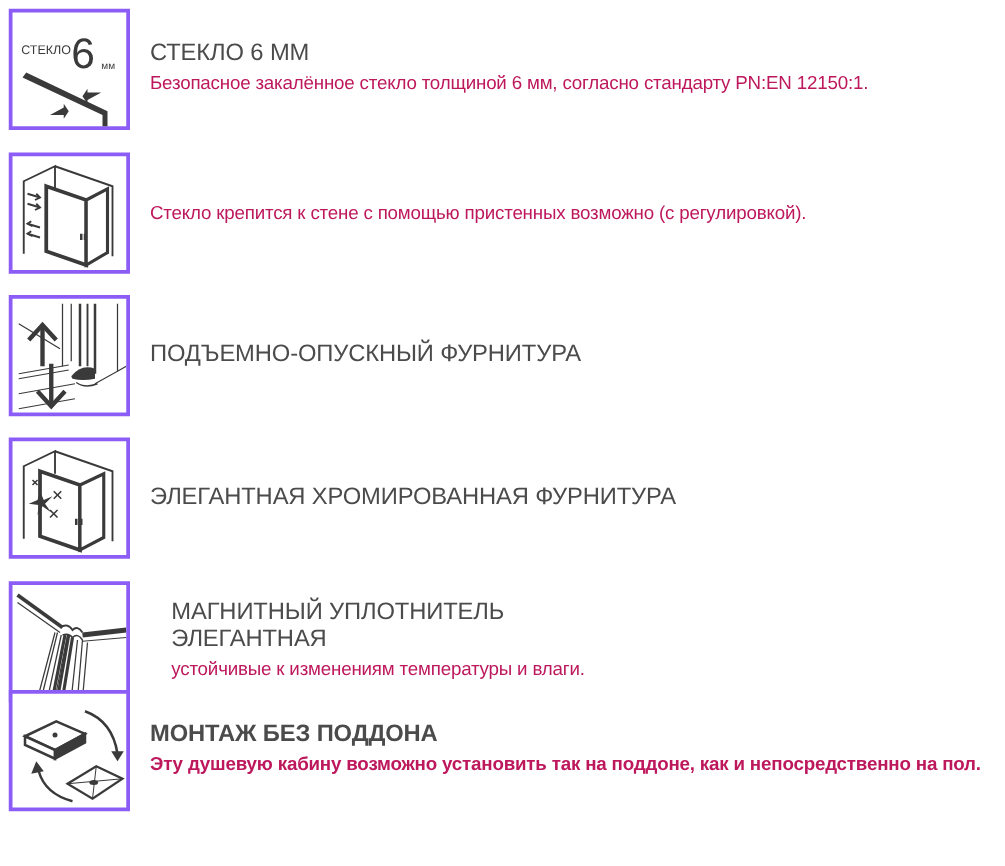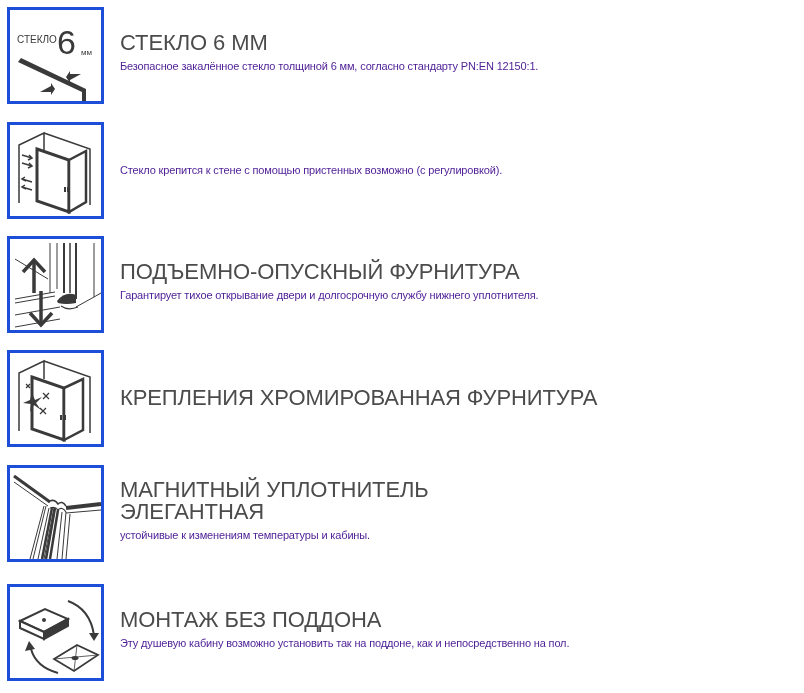--- a/index.html
+++ b/index.html
@@ -6,33 +6,33 @@
   body {
     width: 804px; height: 693px; position: relative; overflow: hidden;
     font-family: "Liberation Sans", "DejaVu Sans", sans-serif;
     color: #4a4a4a;
   }
   .feature {
     position: absolute; left: 7px; width: 797px; height: 96px;
   }
   .icon-box {
     position: absolute; left: 0; top: 0; width: 91px; height: 91px;
-    border: 3px solid #1d4ed8; box-sizing: content-box; background: #fff;
+    border: 3px solid #8b5cf6; box-sizing: content-box; background: #fff;
   }
   .icon-box svg { position: absolute; left: 0; top: 0; width: 91px; height: 91px; }
   .text {
     position: absolute; left: 113px; right: 0; top: 0; height: 96px;
     display: flex; flex-direction: column; justify-content: center;
   }
   .title {
-    font-size: 22px; line-height: 22px; color: #4b4b4b; letter-spacing: -0.1px;
+    font-size: 19px; line-height: 22px; color: #4b4b4b; letter-spacing: -0.1px;
     white-space: nowrap;
   }
   .desc {
-    font-size: 11px; line-height: 25px; color: #4c1d95; letter-spacing: -0.15px;
+    font-size: 15px; line-height: 25px; color: #be185d; letter-spacing: -0.15px;
   }
   .desc.nowrap { white-space: nowrap; }
   .f6 .desc { width: 690px; }
 </style>
 </head>
 <body>
 
 <div class="feature f1" style="top:7px;">
   <div class="icon-box">
     <svg viewBox="0 0 91 91">
@@ -94,21 +94,20 @@
       <polyline points="84,4 84,58 66,68" stroke-width="1"></polyline>
       <line x1="84" y1="58" x2="91" y2="54" stroke-width="1"></line>
       <line x1="24" y1="22" x2="24" y2="54" stroke-width="3.5"></line>
       <polyline points="13,33 24,21 35,33" stroke-width="3.5"></polyline>
       <line x1="31" y1="52" x2="31" y2="85" stroke-width="3.5"></line>
       <polyline points="20,74 31,86 42,74" stroke-width="3.5"></polyline>
     </svg>
   </div>
   <div class="text">
     <div class="title">ПОДЪЕМНО-ОПУСКНЫЙ ФУРНИТУРА</div>
-    <div class="desc nowrap">Гарантирует тихое открывание двери и долгосрочную службу нижнего уплотнителя.</div>
   </div>
 </div>
 
 <div class="feature f4" style="top:350px;">
   <div class="icon-box">
     <svg viewBox="0 0 91 91" fill="none" stroke="#3a3a3a">
       <polyline points="9,78 9,20 34,8 34,26" stroke-width="1.5"></polyline>
       <polyline points="34,8 80,24 80,80" stroke-width="1.5"></polyline>
       <polygon points="22,24 54,35 54,87 22,76" stroke-width="3" fill="#fff"></polygon>
       <polygon points="54,35 73,26 73,77 54,87" stroke-width="2.5" fill="#fff"></polygon>
@@ -119,21 +118,21 @@
         <line x1="33" y1="40" x2="39" y2="46"></line>
           <line x1="39" y1="40" x2="33" y2="46"></line>
         <line x1="30" y1="55" x2="36" y2="61"></line>
           <line x1="36" y1="55" x2="30" y2="61"></line>
         <line x1="16" y1="31" x2="20" y2="35"></line>
           <line x1="20" y1="31" x2="16" y2="35"></line>
       </g>
     </svg>
   </div>
   <div class="text">
-    <div class="title">КРЕПЛЕНИЯ ХРОМИРОВАННАЯ ФУРНИТУРА</div>
+    <div class="title">ЭЛЕГАНТНАЯ ХРОМИРОВАННАЯ ФУРНИТУРА</div>
   </div>
 </div>
 
 <div class="feature f5" style="top:465px;height:100px;">
   <div class="icon-box">
     <svg viewBox="0 0 91 91" fill="none" stroke="#3a3a3a">
       <line x1="4" y1="8" x2="40" y2="34" stroke-width="3"></line>
       <line x1="4" y1="14" x2="38" y2="38" stroke-width="1"></line>
       <line x1="56" y1="40" x2="91" y2="36" stroke-width="4"></line>
       <line x1="56" y1="45" x2="91" y2="42" stroke-width="1"></line>
@@ -148,28 +147,28 @@
         <line x1="60" y1="46" x2="56" y2="91"></line>
       </g>
       <g stroke-width="2.5">
         <line x1="42" y1="40" x2="32" y2="91"></line>
         <line x1="45" y1="40" x2="36" y2="91"></line>
         <line x1="48" y1="42" x2="40" y2="91"></line>
       </g>
       <line x1="44" y1="40" x2="34" y2="91" stroke-width="1"></line>
     </svg>
   </div>
-  <div class="text" style="height:96px;">
+  <div class="text" style="height:96px;margin-left:17px;">
     <div class="title">МАГНИТНЫЙ УПЛОТНИТЕЛЬ</div>
     <div class="title">ЭЛЕГАНТНАЯ</div>
-    <div class="desc nowrap">устойчивые к изменениям температуры и кабины.</div>
+    <div class="desc nowrap">устойчивые к изменениям температуры и влаги.</div>
   </div>
 </div>
 
-<div class="feature f6" style="top:584px;">
+<div class="feature f6" style="top:552px;font-weight:bold;">
   <div class="icon-box">
     <svg viewBox="0 0 91 91" fill="none" stroke="#3a3a3a">
       <polygon points="10,34 35,22 58,32 34,45" stroke-width="2" fill="#fff"></polygon>
       <polygon points="10,34 34,45 34,52 10,41" stroke-width="2" fill="#fff"></polygon>
       <polygon points="34,45 58,32 58,39 34,52" stroke-width="2" fill="#3a3a3a"></polygon>
       <circle cx="34" cy="33" r="2" fill="#3a3a3a" stroke="none"></circle>
       <path d="M58 14 Q80 22 84 48" stroke-width="2"></path>
       <polygon points="79,46 89,46 84,54" fill="#3a3a3a" stroke="none"></polygon>
       <polygon points="44,72 67,58 88,68 64,84" stroke-width="1.8" fill="#fff"></polygon>
       <line x1="44" y1="72" x2="88" y2="68" stroke-width="0.8"></line>

